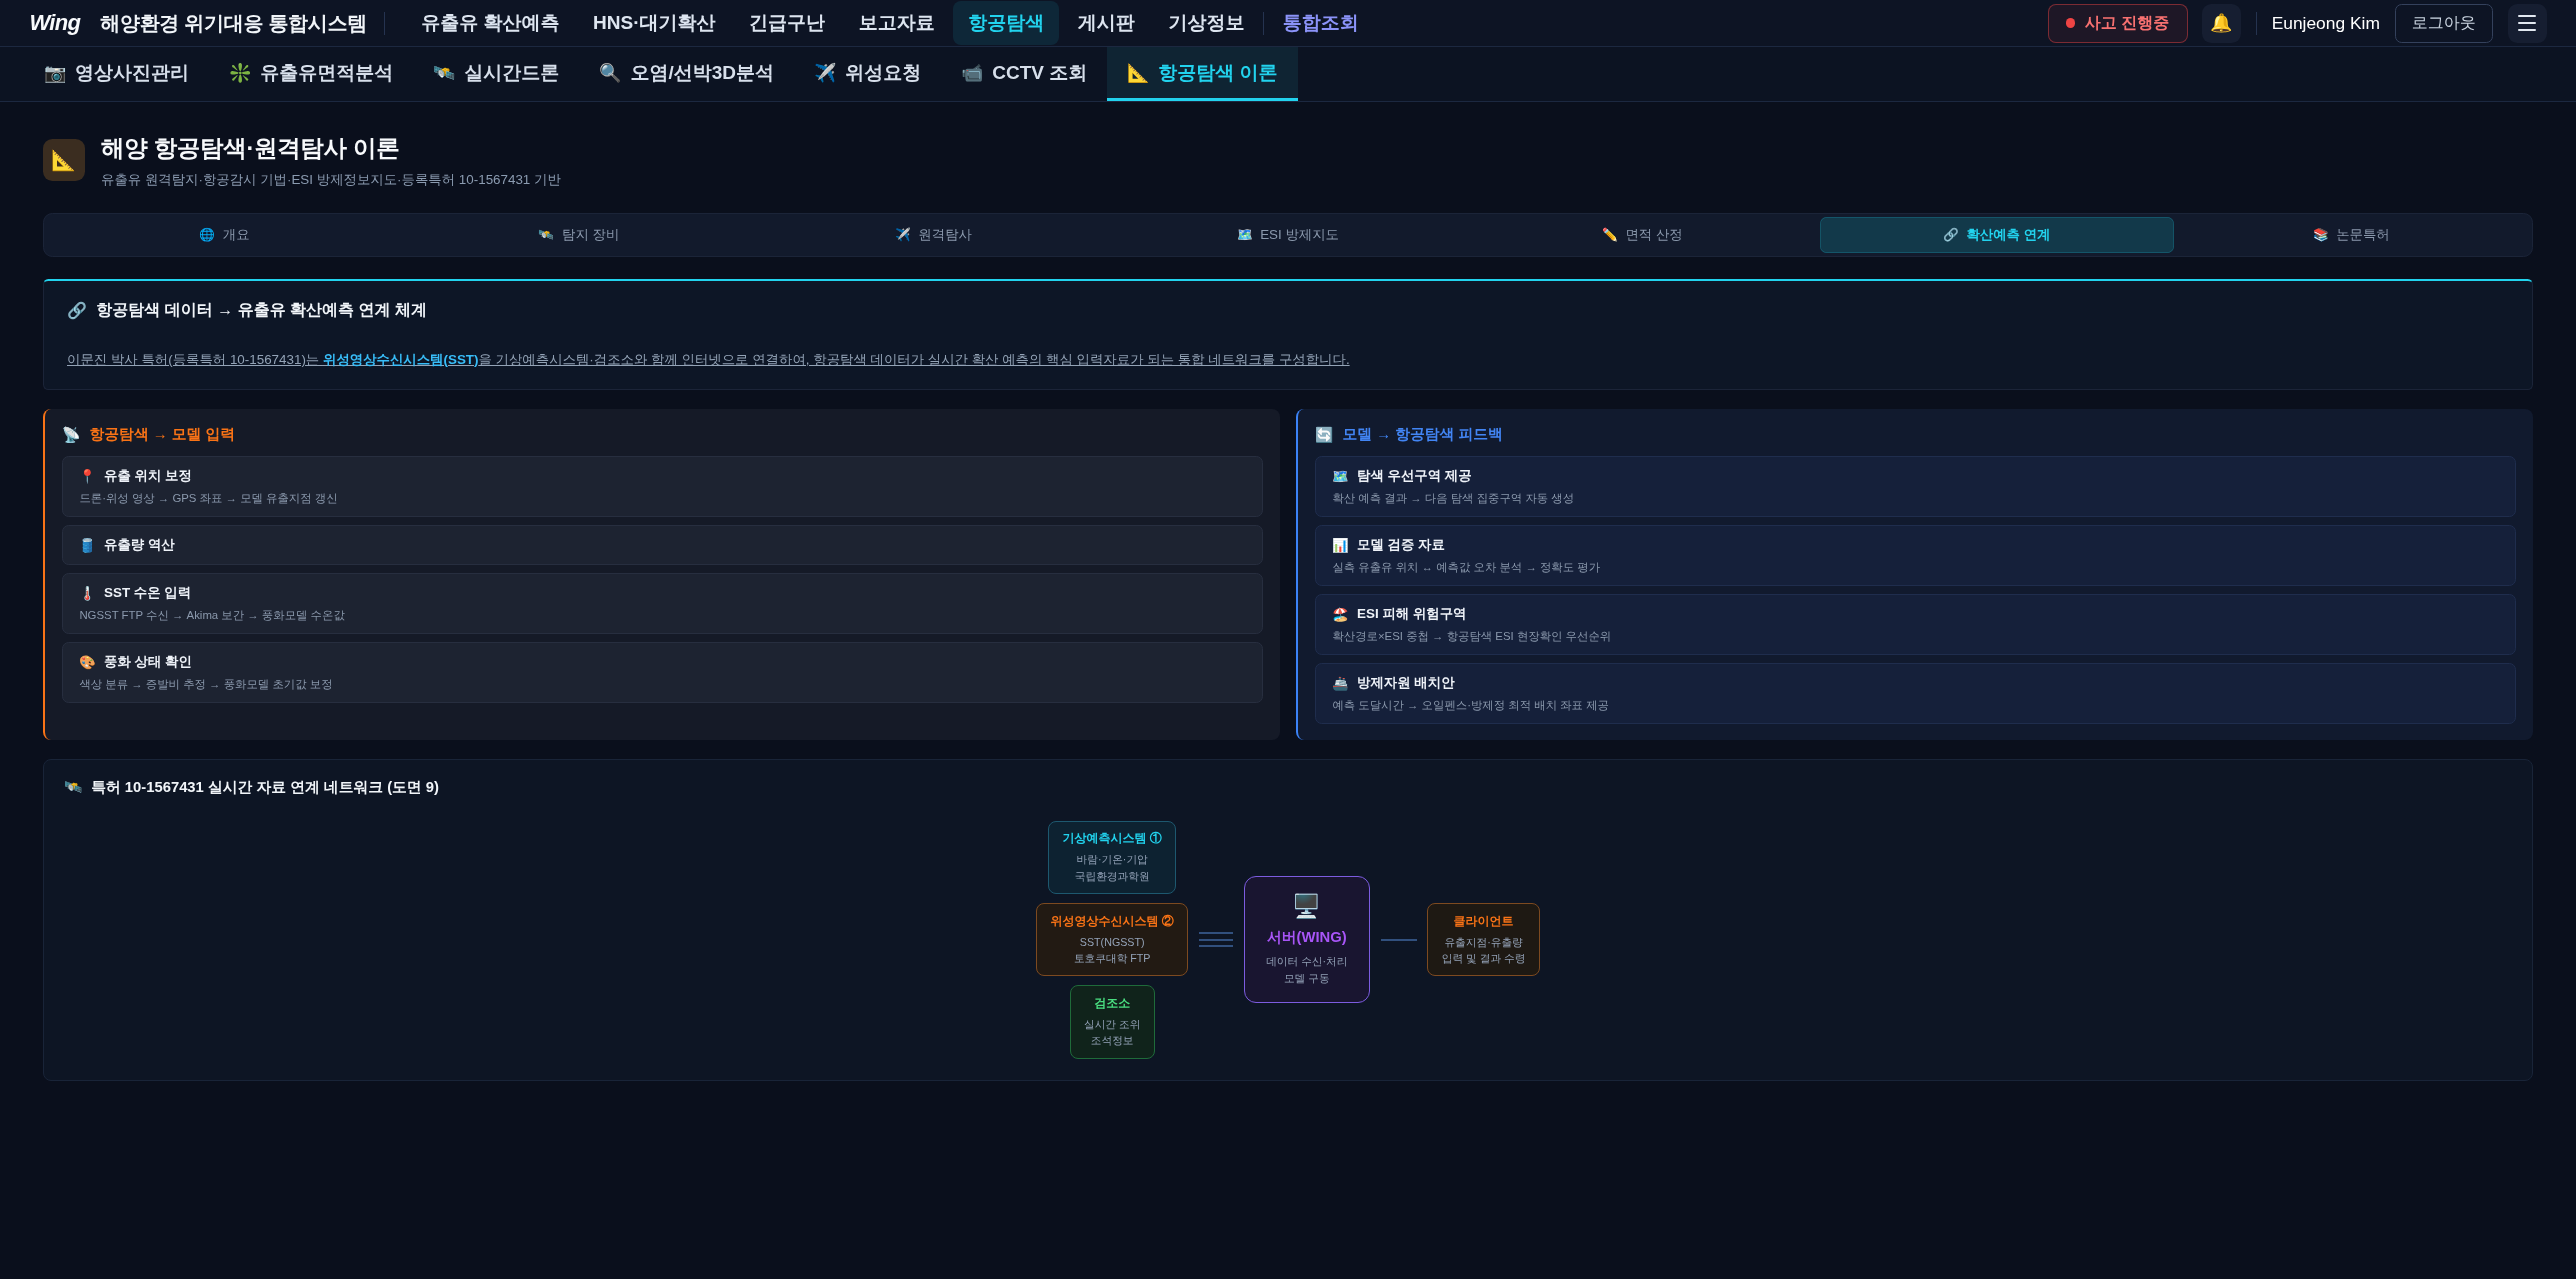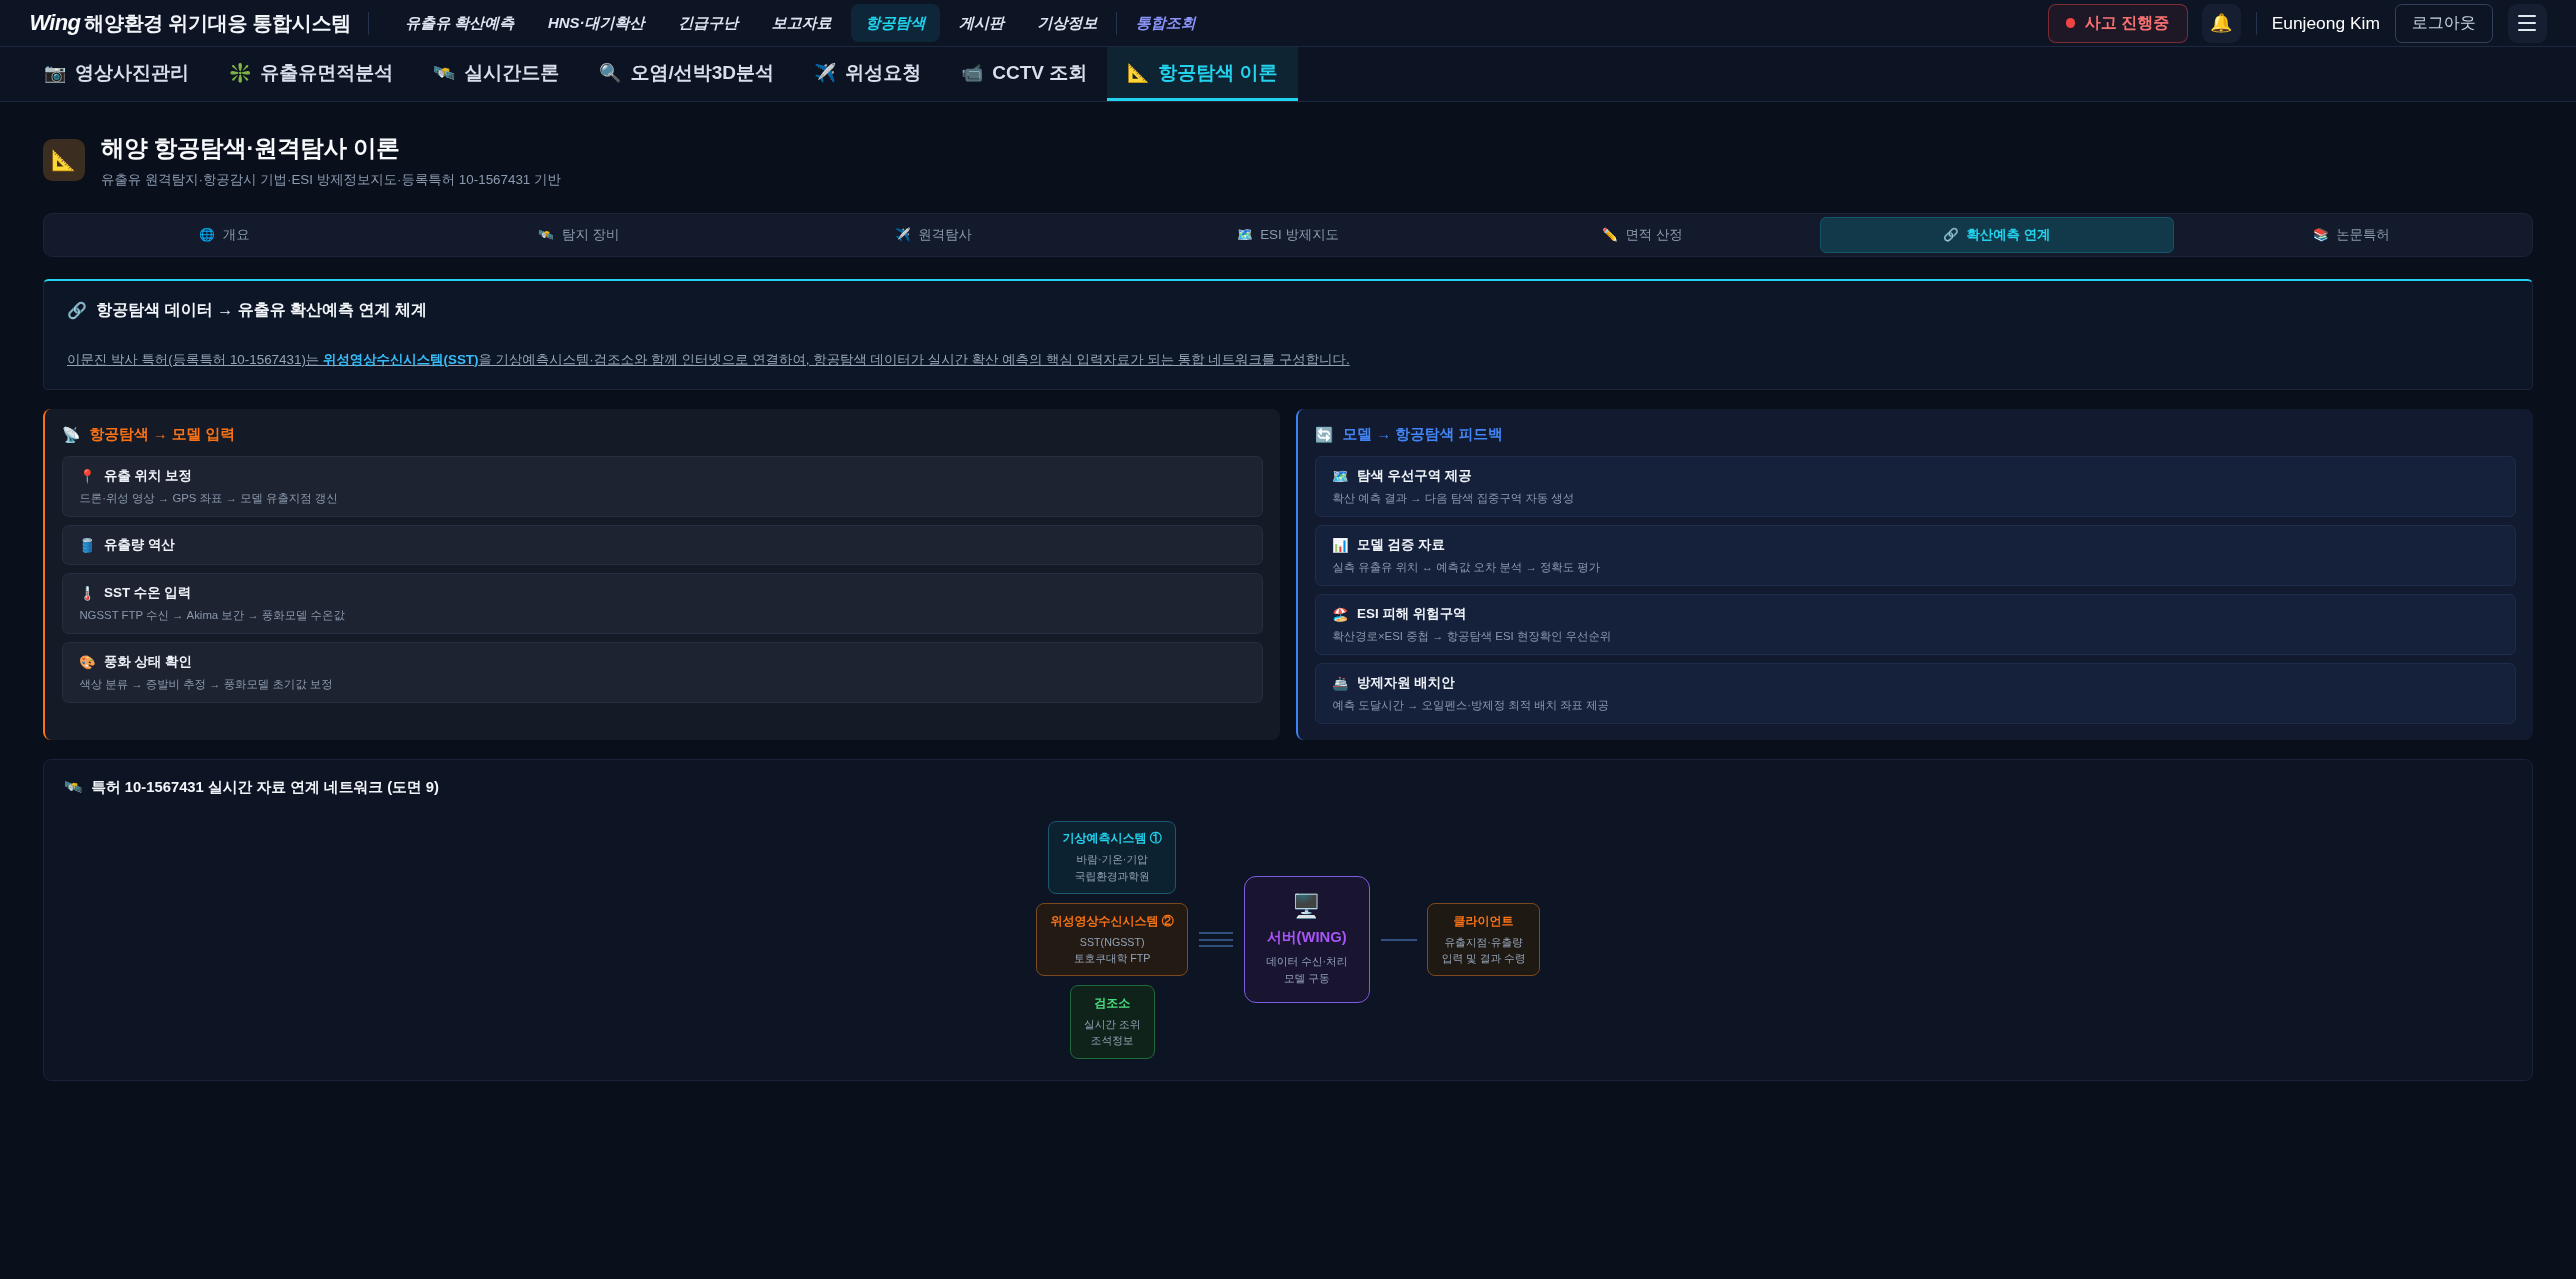--- a/index.html
+++ b/index.html
@@ -6,26 +6,26 @@
   html,body { margin:0; padding:0; }
   body {
     width:2576px; min-height:1279px;
     background:#0a0f1c;
     font-family:"Liberation Sans", sans-serif;
     color:#e2e8f0;
   }
 
   
   .topbar{height:47px;display:flex;align-items:center;background:#0d1424;border-bottom:0.7px solid #1c2840;padding:0 29.5px;gap:17.4px;}
-  .logo{display:flex;align-items:center;gap:4px;cursor:pointer;}
+  .logo{display:flex;align-items:center;gap:20px;cursor:pointer;}
   .logo-mark{font-style:italic;font-weight:bold;font-size:22px;color:#f8fafc;letter-spacing:-0.7px;}
   .logo-text{font-size:20px;font-weight:bold;color:#f1f5f9;letter-spacing:-0.3px;}
   .v-divider{width:0.7px;height:23px;background:#253350;}
   .nav-items{display:flex;align-items:center;gap:4px;margin-left:4px;}
-  .nav-item{font-size:15px;font-weight:bold;color:#dde5f0;padding:9.4px 14.8px;border-radius:8px;cursor:pointer;white-space:nowrap;font-style:italic;}
+  .nav-item{font-size:19px;font-weight:bold;color:#dde5f0;padding:9.4px 14.8px;border-radius:8px;cursor:pointer;white-space:nowrap;}
   .nav-item.active{color:#22d3ee;background:rgba(34,211,238,.10);}
   .nav-item.accent{color:#8b93f8;}
   .topbar-right{margin-left:auto;display:flex;align-items:center;gap:14.8px;}
   .badge-incident{display:flex;align-items:center;gap:9.4px;font-size:16px;font-weight:bold;color:#f87171;background:rgba(239,68,68,.08);border:0.7px solid rgba(239,68,68,.45);border-radius:8px;padding:8px 17.4px;white-space:nowrap;}
   .dot{width:9.4px;height:9.4px;border-radius:50%;background:#ef4444;}
   .icon-btn{width:39px;height:39px;border-radius:9.4px;background:#161e31;display:flex;align-items:center;justify-content:center;font-size:18px;cursor:pointer;border:none;}
   .user-name{font-size:17.4px;color:#ffffff;white-space:nowrap;}
   .logout-btn{font-size:16px;color:#cbd5e1;border:0.7px solid #34415c;border-radius:6.7px;padding:8px 16px;background:transparent;cursor:pointer;white-space:nowrap;}
   .burger{display:flex;flex-direction:column;gap:4.7px;}
   .burger span{width:18px;height:2.3px;background:#e2e8f0;border-radius:1.3px;}

